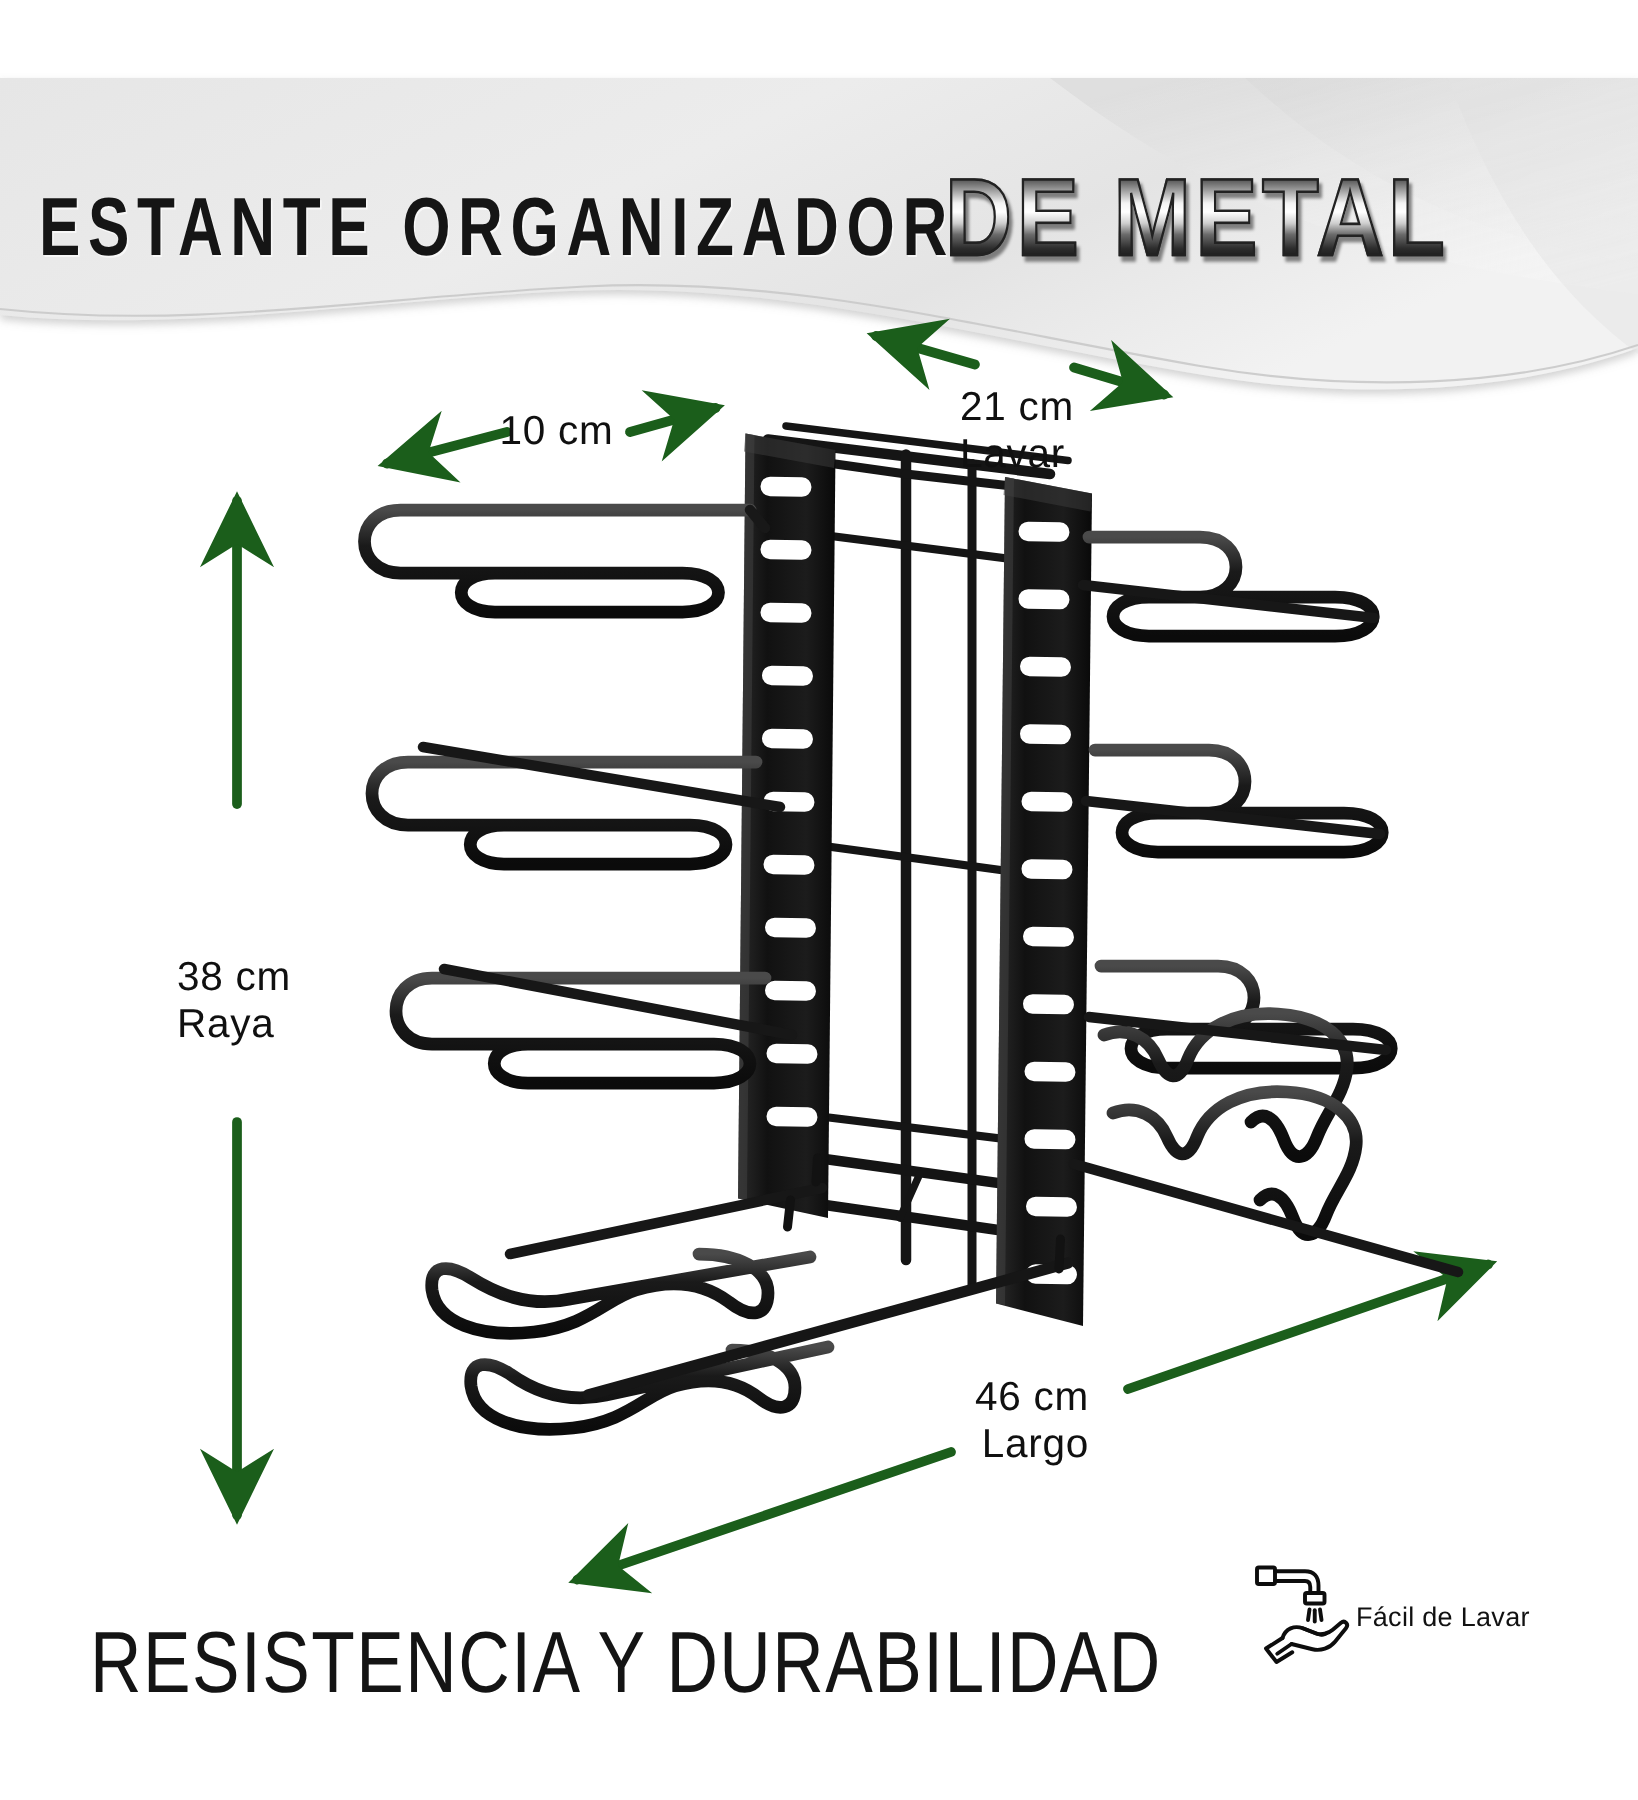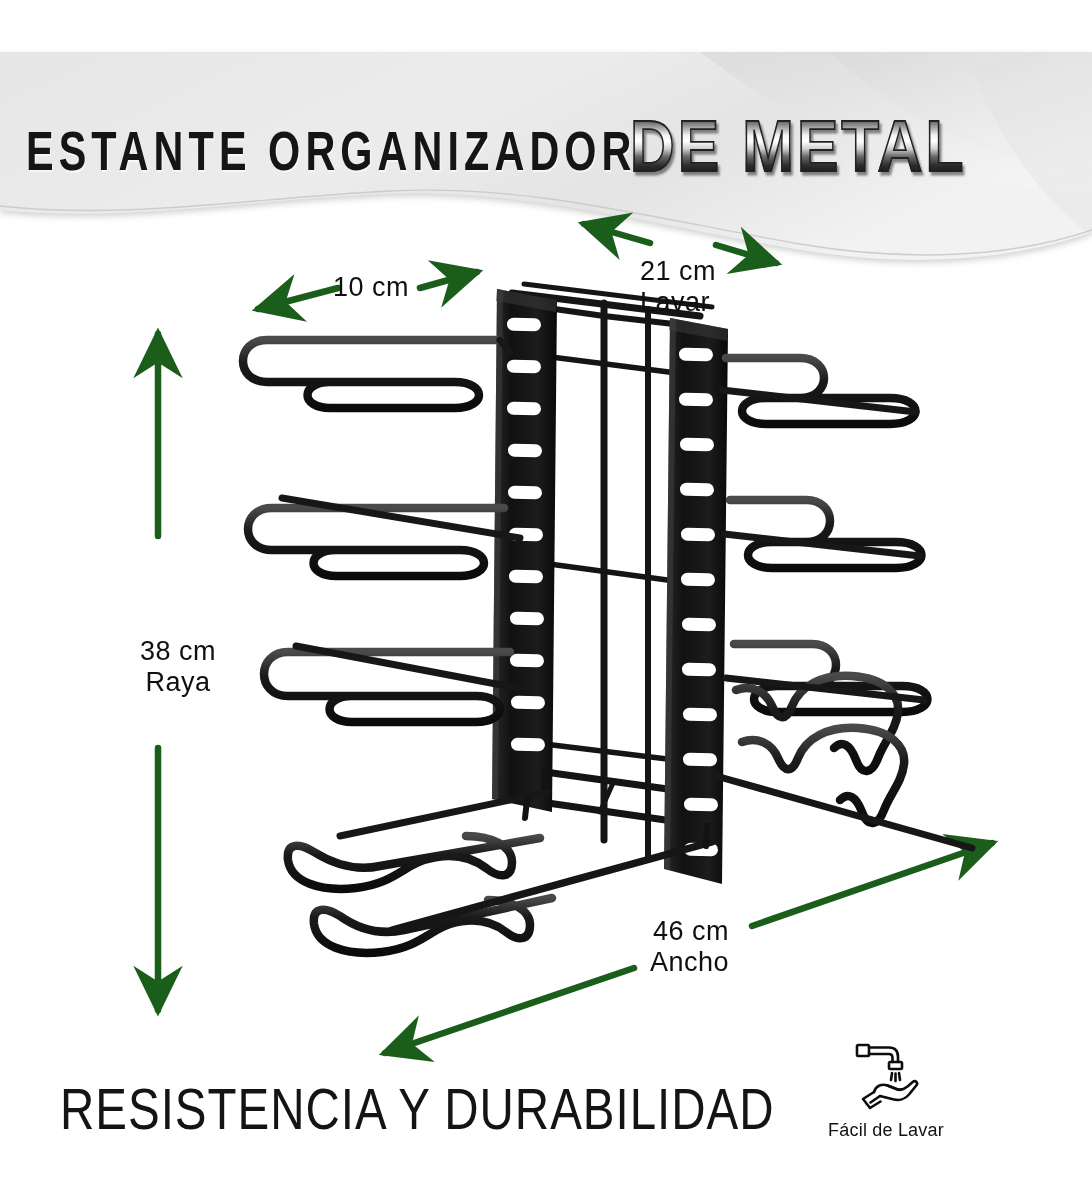--- a/index.html
+++ b/index.html
@@ -72,21 +72,21 @@
     position:absolute;
     font-family:"Liberation Sans", sans-serif;
     font-size:27px;
     color:#101010;
     white-space:nowrap;
     letter-spacing:.5px;
     line-height:1.16;
   }
   #dim-ancho{ left:640px; top:208px; text-align:left;margin-top:48px; }
   #dim-14{ left:333px; top:272px; }
-  #dim-alto{ left:118px; top:636px; text-align:center; width:120px; }
+  #dim-alto{ left:118px; top:636px; width:120px; }
   #dim-largo{ left:650px; top:916px; text-align:right; }
 
   
   #tagline{
     position:absolute; left:60px; top:1076px;
     font-family:"Liberation Sans Narrow","Liberation Sans", sans-serif;
     font-size:49px;
     font-weight:normal;
     color:#141414;
     letter-spacing:1px;
@@ -94,21 +94,21 @@
     transform-origin:left top;
     white-space:nowrap;
   }
 
   
   #features{
     position:absolute; left:830px; top:1036px;
     display:flex; gap:26px; align-items:flex-start;
   }
   .feature{
-    display:flex; flex-direction:column; align-items:center; width:112px;
+    display:flex; flex-direction:row; align-items:center; width:112px;
   }
   .feature .ficon{ height:78px; display:flex; align-items:center; justify-content:center; }
   .feature .flabel{
     margin-top:6px;
     font-family:"Liberation Sans", sans-serif;
     font-size:18px;
     color:#111;
     white-space:nowrap;
     letter-spacing:.2px;
   }
@@ -386,21 +386,21 @@
   <div>10 cm</div>
 </div>
 
 <div class="dim-label" id="dim-alto">
   <div>38 cm</div>
   <div>Raya</div>
 </div>
 
 <div class="dim-label" id="dim-largo">
   <div>46 cm</div>
-  <div>Ancho</div>
+  <div>Largo</div>
 </div>
 
 <div id="tagline">RESISTENCIA Y DURABILIDAD</div>
 
 <div id="features">
 
   <div class="feature">
     <div class="ficon">
       <svg width="74" height="70" viewBox="0 0 74 70" xmlns="http://www.w3.org/2000/svg">
         <g fill="none" stroke="#0d0d0d" stroke-width="2.6" stroke-linecap="round" stroke-linejoin="round">

